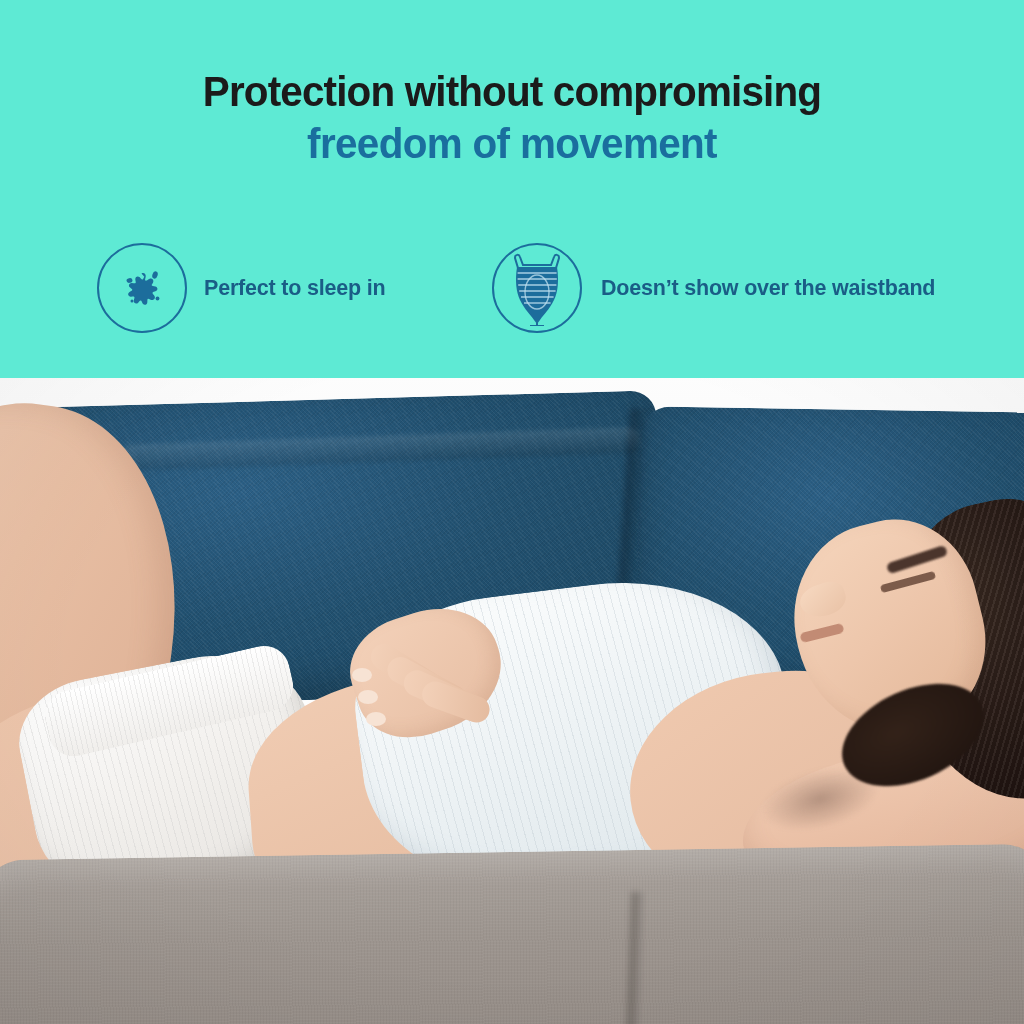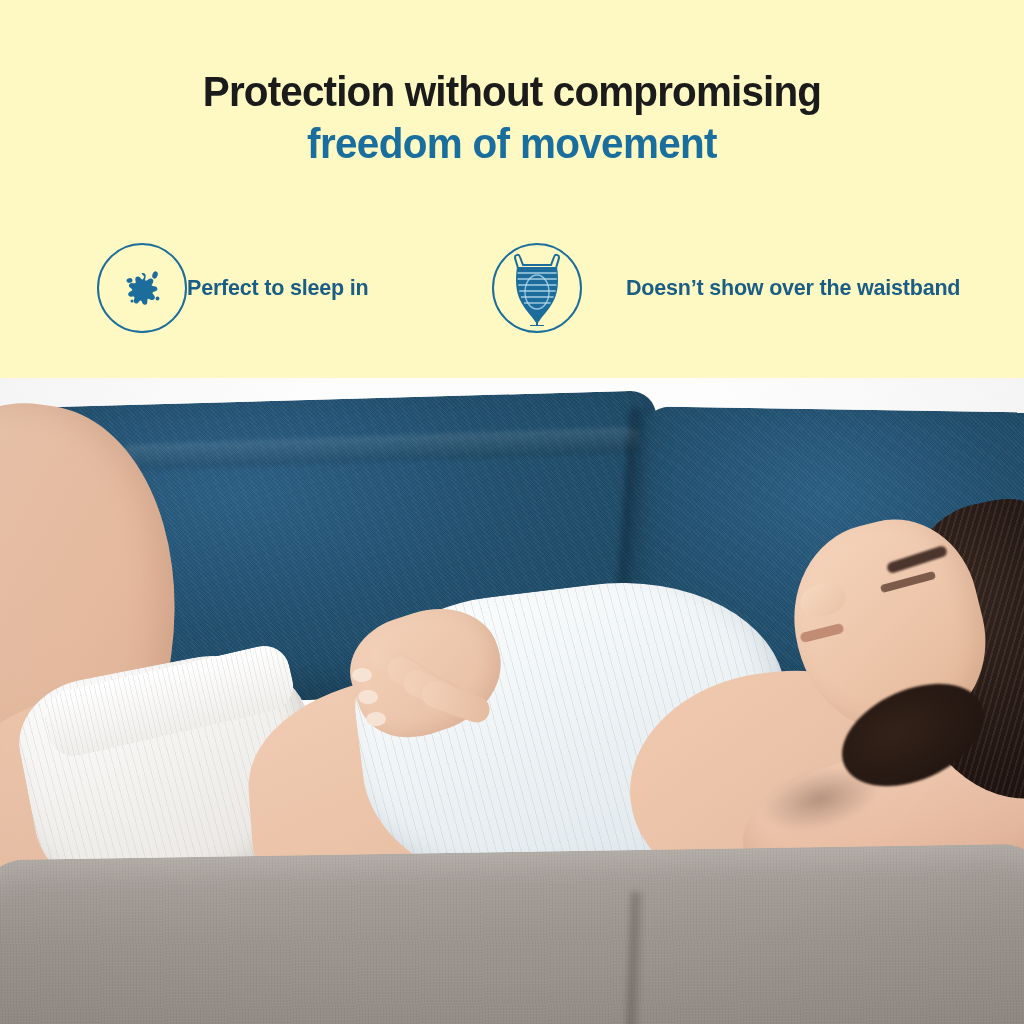--- a/index.html
+++ b/index.html
@@ -17,21 +17,21 @@
     overflow: hidden;
     background: #f6f6f6;
   }
 
   
   .top-panel {
     position: absolute;
     left: 0; top: 0;
     width: 1024px;
     height: 378px;
-    background: #fef9c3;
+    background: #5eead4;
     z-index: 5;
   }
 
   .headline-wrap {
     position: absolute;
     left: 0; top: 66px;
     width: 1024px;
     text-align: center;
   }
   .headline-1 {
@@ -61,35 +61,36 @@
     left: 0; top: 243px;
     width: 1024px;
     height: 100px;
   }
   .feature {
     position: absolute;
     display: flex;
     align-items: center;
   }
   .feature-a { left: 97px; top: 0px; }
-  .feature-b { left: 492px; top: 0px; gap: 25px; }
+  .feature-b { left: 492px; top: 0px; }
 
   .icon-circle {
     width: 90px;
     height: 90px;
     border-radius: 50%;
     border: 2px solid #1c6d9c;
     box-sizing: border-box;
     display: flex;
     align-items: center;
     justify-content: center;
     flex: 0 0 auto;
     background: transparent;
   }
   .feature-text {
+    margin-left: 17px;
     color: #1a5d86;
     font-size: 21.5px;
     font-weight: bold;
     line-height: 28px;
     letter-spacing: -0.2px;
     white-space: nowrap;
   }
   .feature-b .feature-text { margin-left: 19px; }
 
   

